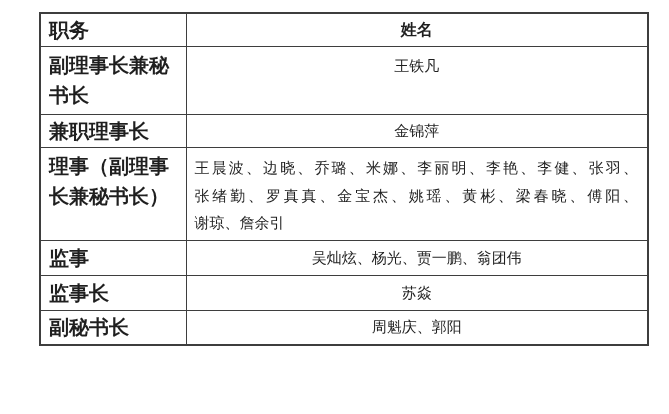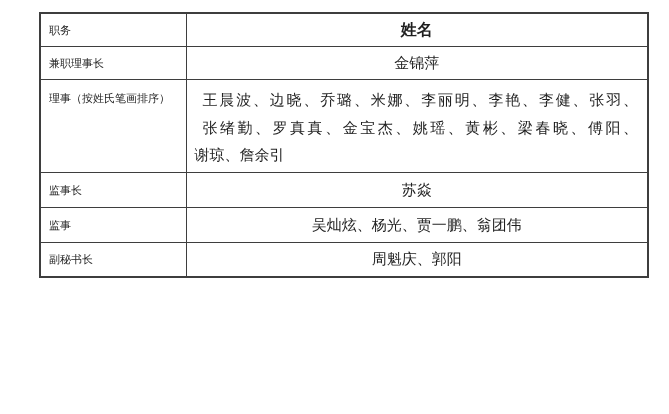--- a/index.html
+++ b/index.html
@@ -25,22 +25,22 @@
     margin: 12px 0 0 39px;
     border: 2px solid #3e3e3e;
   }
   col.c-pos  { width: 146px; }
   col.c-name { width: 462px; }
   td {
     border: 1.5px solid #3e3e3e;
     overflow: hidden;
   }
   td.pos {
-    font-weight: normal;
-    font-size: 11px;
+    font-weight: bold;
+    font-size: 20px;
     line-height: 30px;
     padding: 1px 14px 1px 8px;
     text-align: left;
     vertical-align: middle;
     word-break: break-all;
   }
   td.nm {
     font-size: 15px;
     line-height: 24px;
     padding: 1px 21px;
@@ -55,21 +55,20 @@
   tr.vtop td.pos { padding-top: 3px; }
   tr.vtop td.nm  { padding-top: 7px; }
   td.nm.multiline {
     padding: 2px 9px 2px 8px;
     line-height: 27.5px;
     vertical-align: top;
   }
   .jline {
     text-align: justify;
     text-align-last: justify;
-    margin-left: 8px;
   }
   .lline {
     text-align: center;
     text-align-last: left;
   }
   tr.h31 { height: 31px; }
   tr.h38 { height: 38px; }
   tr.h36 { height: 36px; }
   tr.h68 { height: 68px; }
   tr.h32 { height: 32px; }
@@ -83,39 +82,43 @@
   <table class="roster">
     <colgroup>
       <col class="c-pos">
       <col class="c-name">
     </colgroup>
     <tbody>
       <tr class="header h31">
         <td class="pos">职务</td>
         <td class="nm">姓名</td>
       </tr>
+      <tr class="h68 vtop">
+        <td class="pos">副理事长兼秘书长</td>
+        <td class="nm">王铁凡</td>
+      </tr>
       <tr class="h32">
         <td class="pos">兼职理事长</td>
         <td class="nm">金锦萍</td>
       </tr>
       <tr class="h82 vtop">
-        <td class="pos">理事（按姓氏笔画排序）</td>
+        <td class="pos">理事（副理事长兼秘书长）</td>
         <td class="nm multiline">
           <div class="jline">王晨波、边晓、乔璐、米娜、李丽明、李艳、李健、张羽、</div>
           <div class="jline">张绪勤、罗真真、金宝杰、姚瑶、黄彬、梁春晓、傅阳、</div>
           <div class="lline">谢琼、詹余引</div>
         </td>
       </tr>
       <tr class="h35">
+        <td class="pos">监事</td>
+        <td class="nm">吴灿炫、杨光、贾一鹏、翁团伟</td>
+      </tr>
+      <tr class="h35">
         <td class="pos">监事长</td>
         <td class="nm">苏焱</td>
-      </tr>
-      <tr class="h35">
-        <td class="pos">监事</td>
-        <td class="nm">吴灿炫、杨光、贾一鹏、翁团伟</td>
       </tr>
       <tr class="h35">
         <td class="pos">副秘书长</td>
         <td class="nm">周魁庆、郭阳</td>
       </tr>
     </tbody>
   </table>
 </div>
 
 </body></html>

